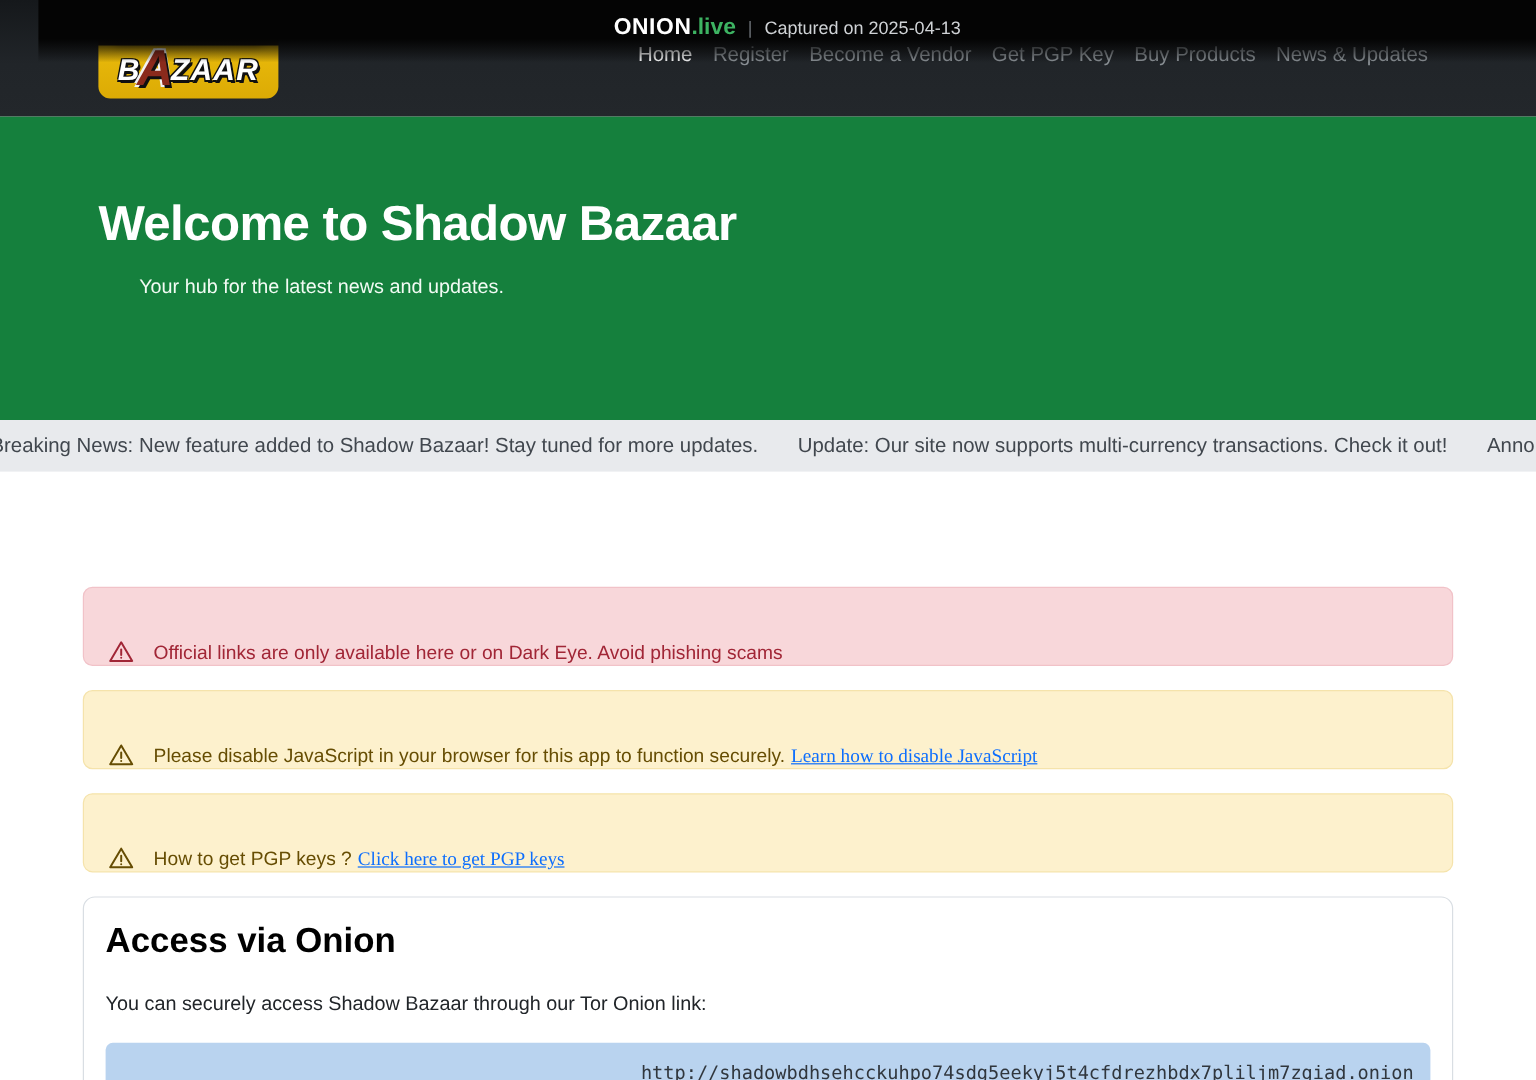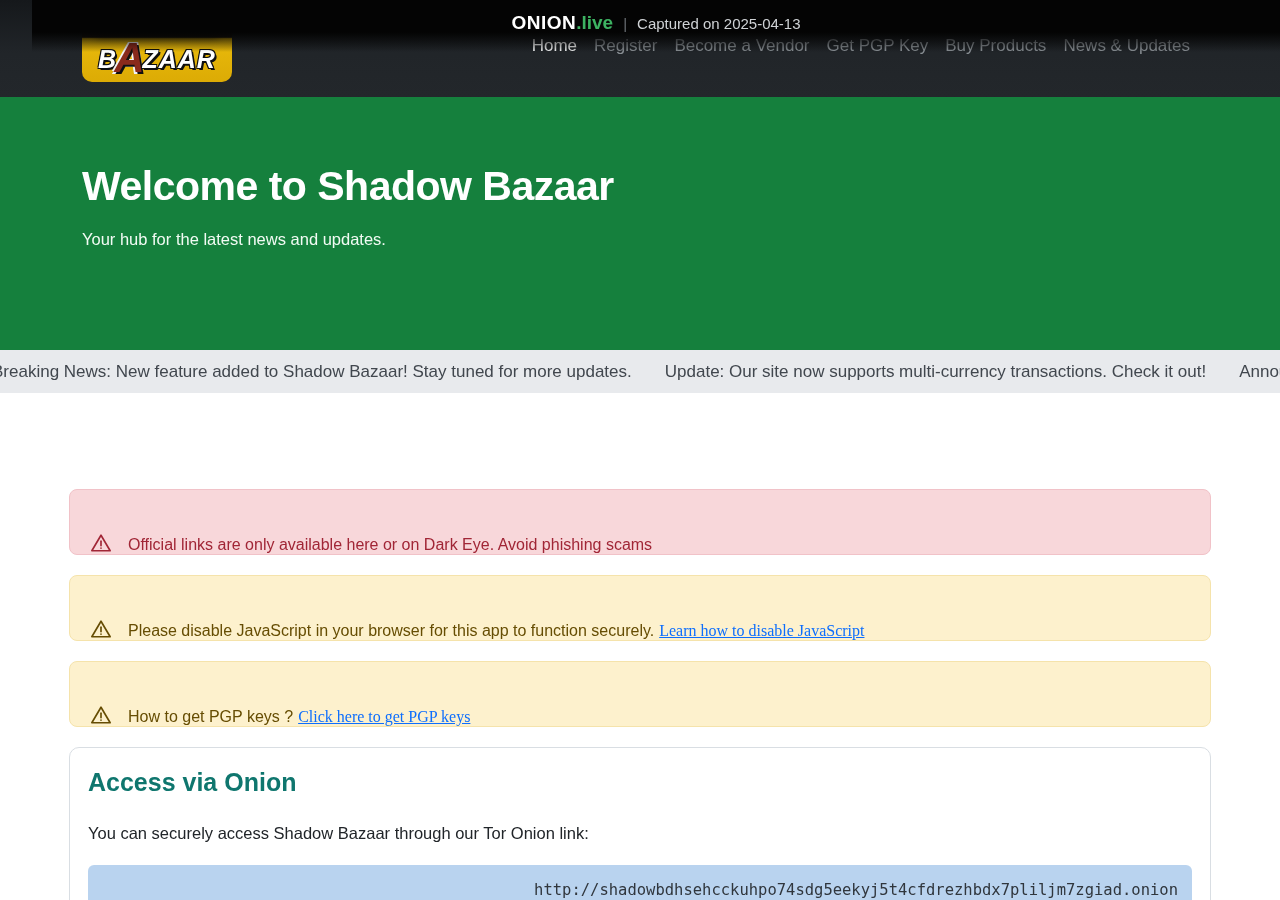--- a/index.html
+++ b/index.html
@@ -103,20 +103,21 @@
   .hero-title {
     color: #ffffff;
     font-size: 41px;
     font-weight: 800;
     letter-spacing: -0.5px;
   }
   .hero-subtitle {
     margin-top: 20px;
     color: #f2fbf4;
     font-size: 16.5px;
+    margin-left: 34px;
   }
 
   
   .ticker {
     height: 43px;
     background: #e8eaed;
     display: flex;
     align-items: center;
     overflow: hidden;
     white-space: nowrap;
@@ -171,22 +172,22 @@
 
   
   .card {
     border: 1px solid #d9dee3;
     border-radius: 10px;
     background: #ffffff;
     padding: 18px;
     height: 260px; 
   }
   .card-title {
-    color: #0f766e;
-    font-size: 25px;
+    color: #000000;
+    font-size: 29px;
     font-weight: 800;
     margin: 2px 0 0 0;
   }
   .card-text {
     margin-top: 27px;
     font-size: 16.5px;
     color: #212529;
   }
   .code-box {
     margin-top: 22px;

